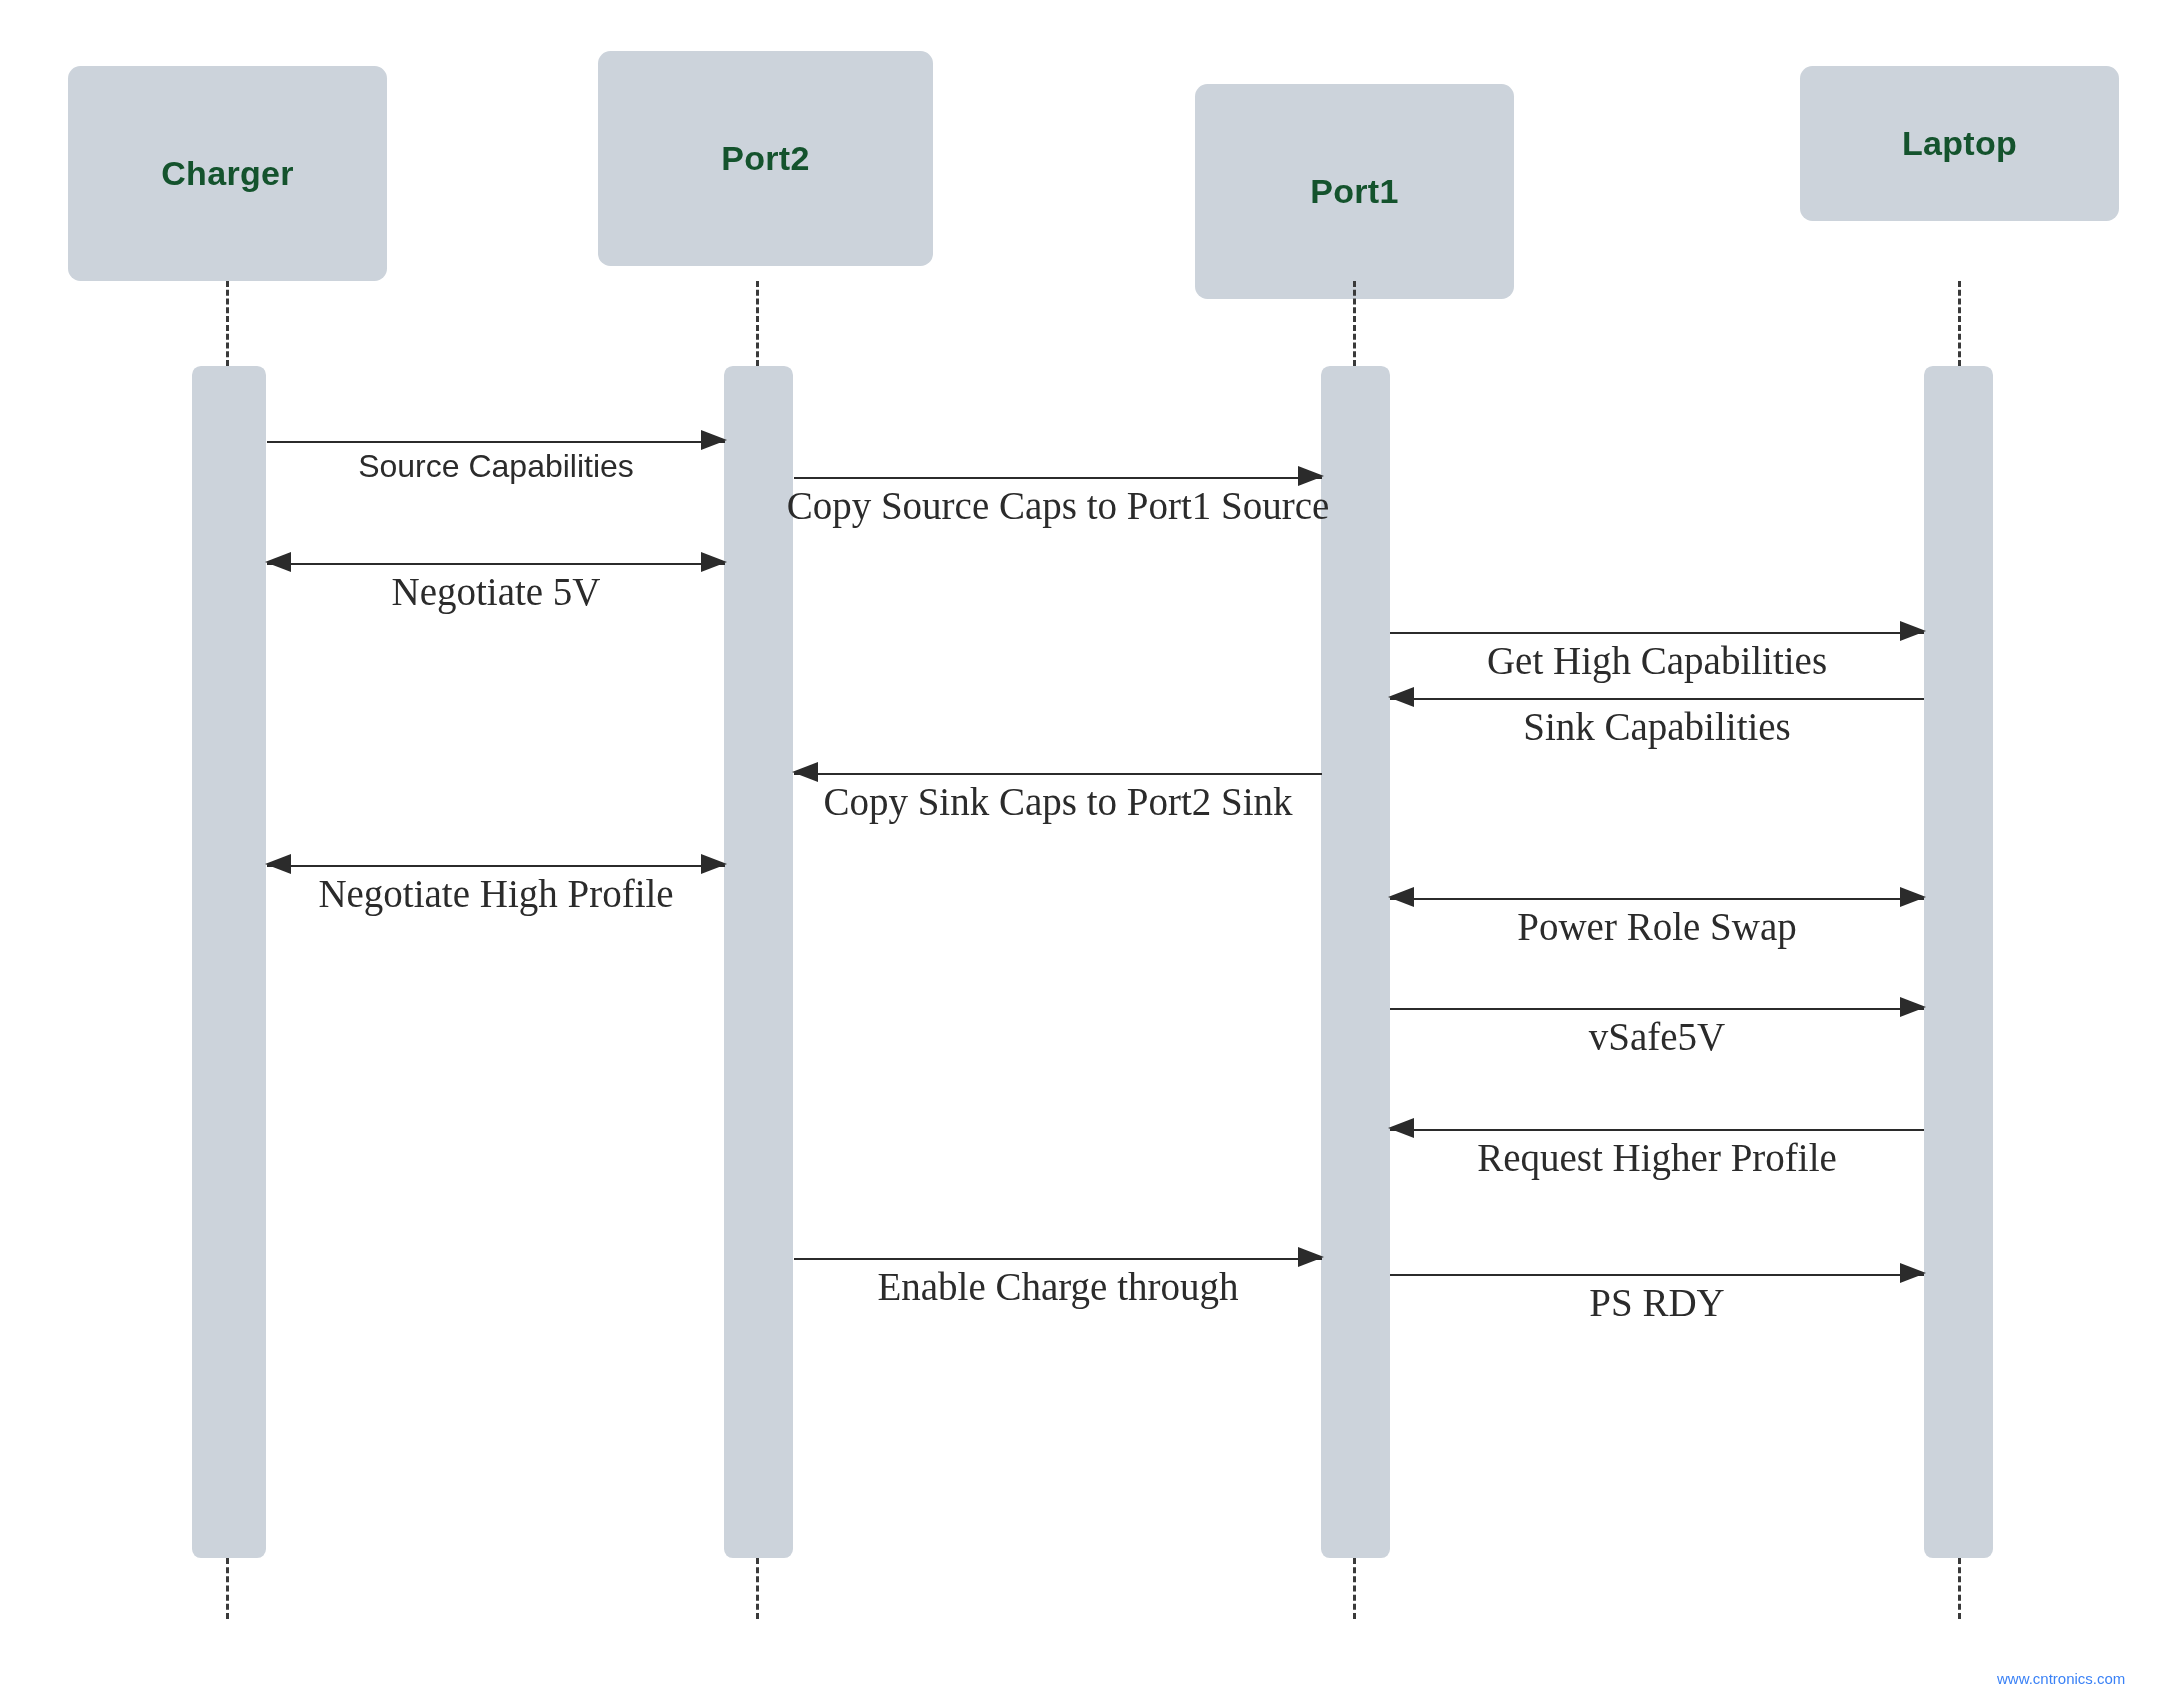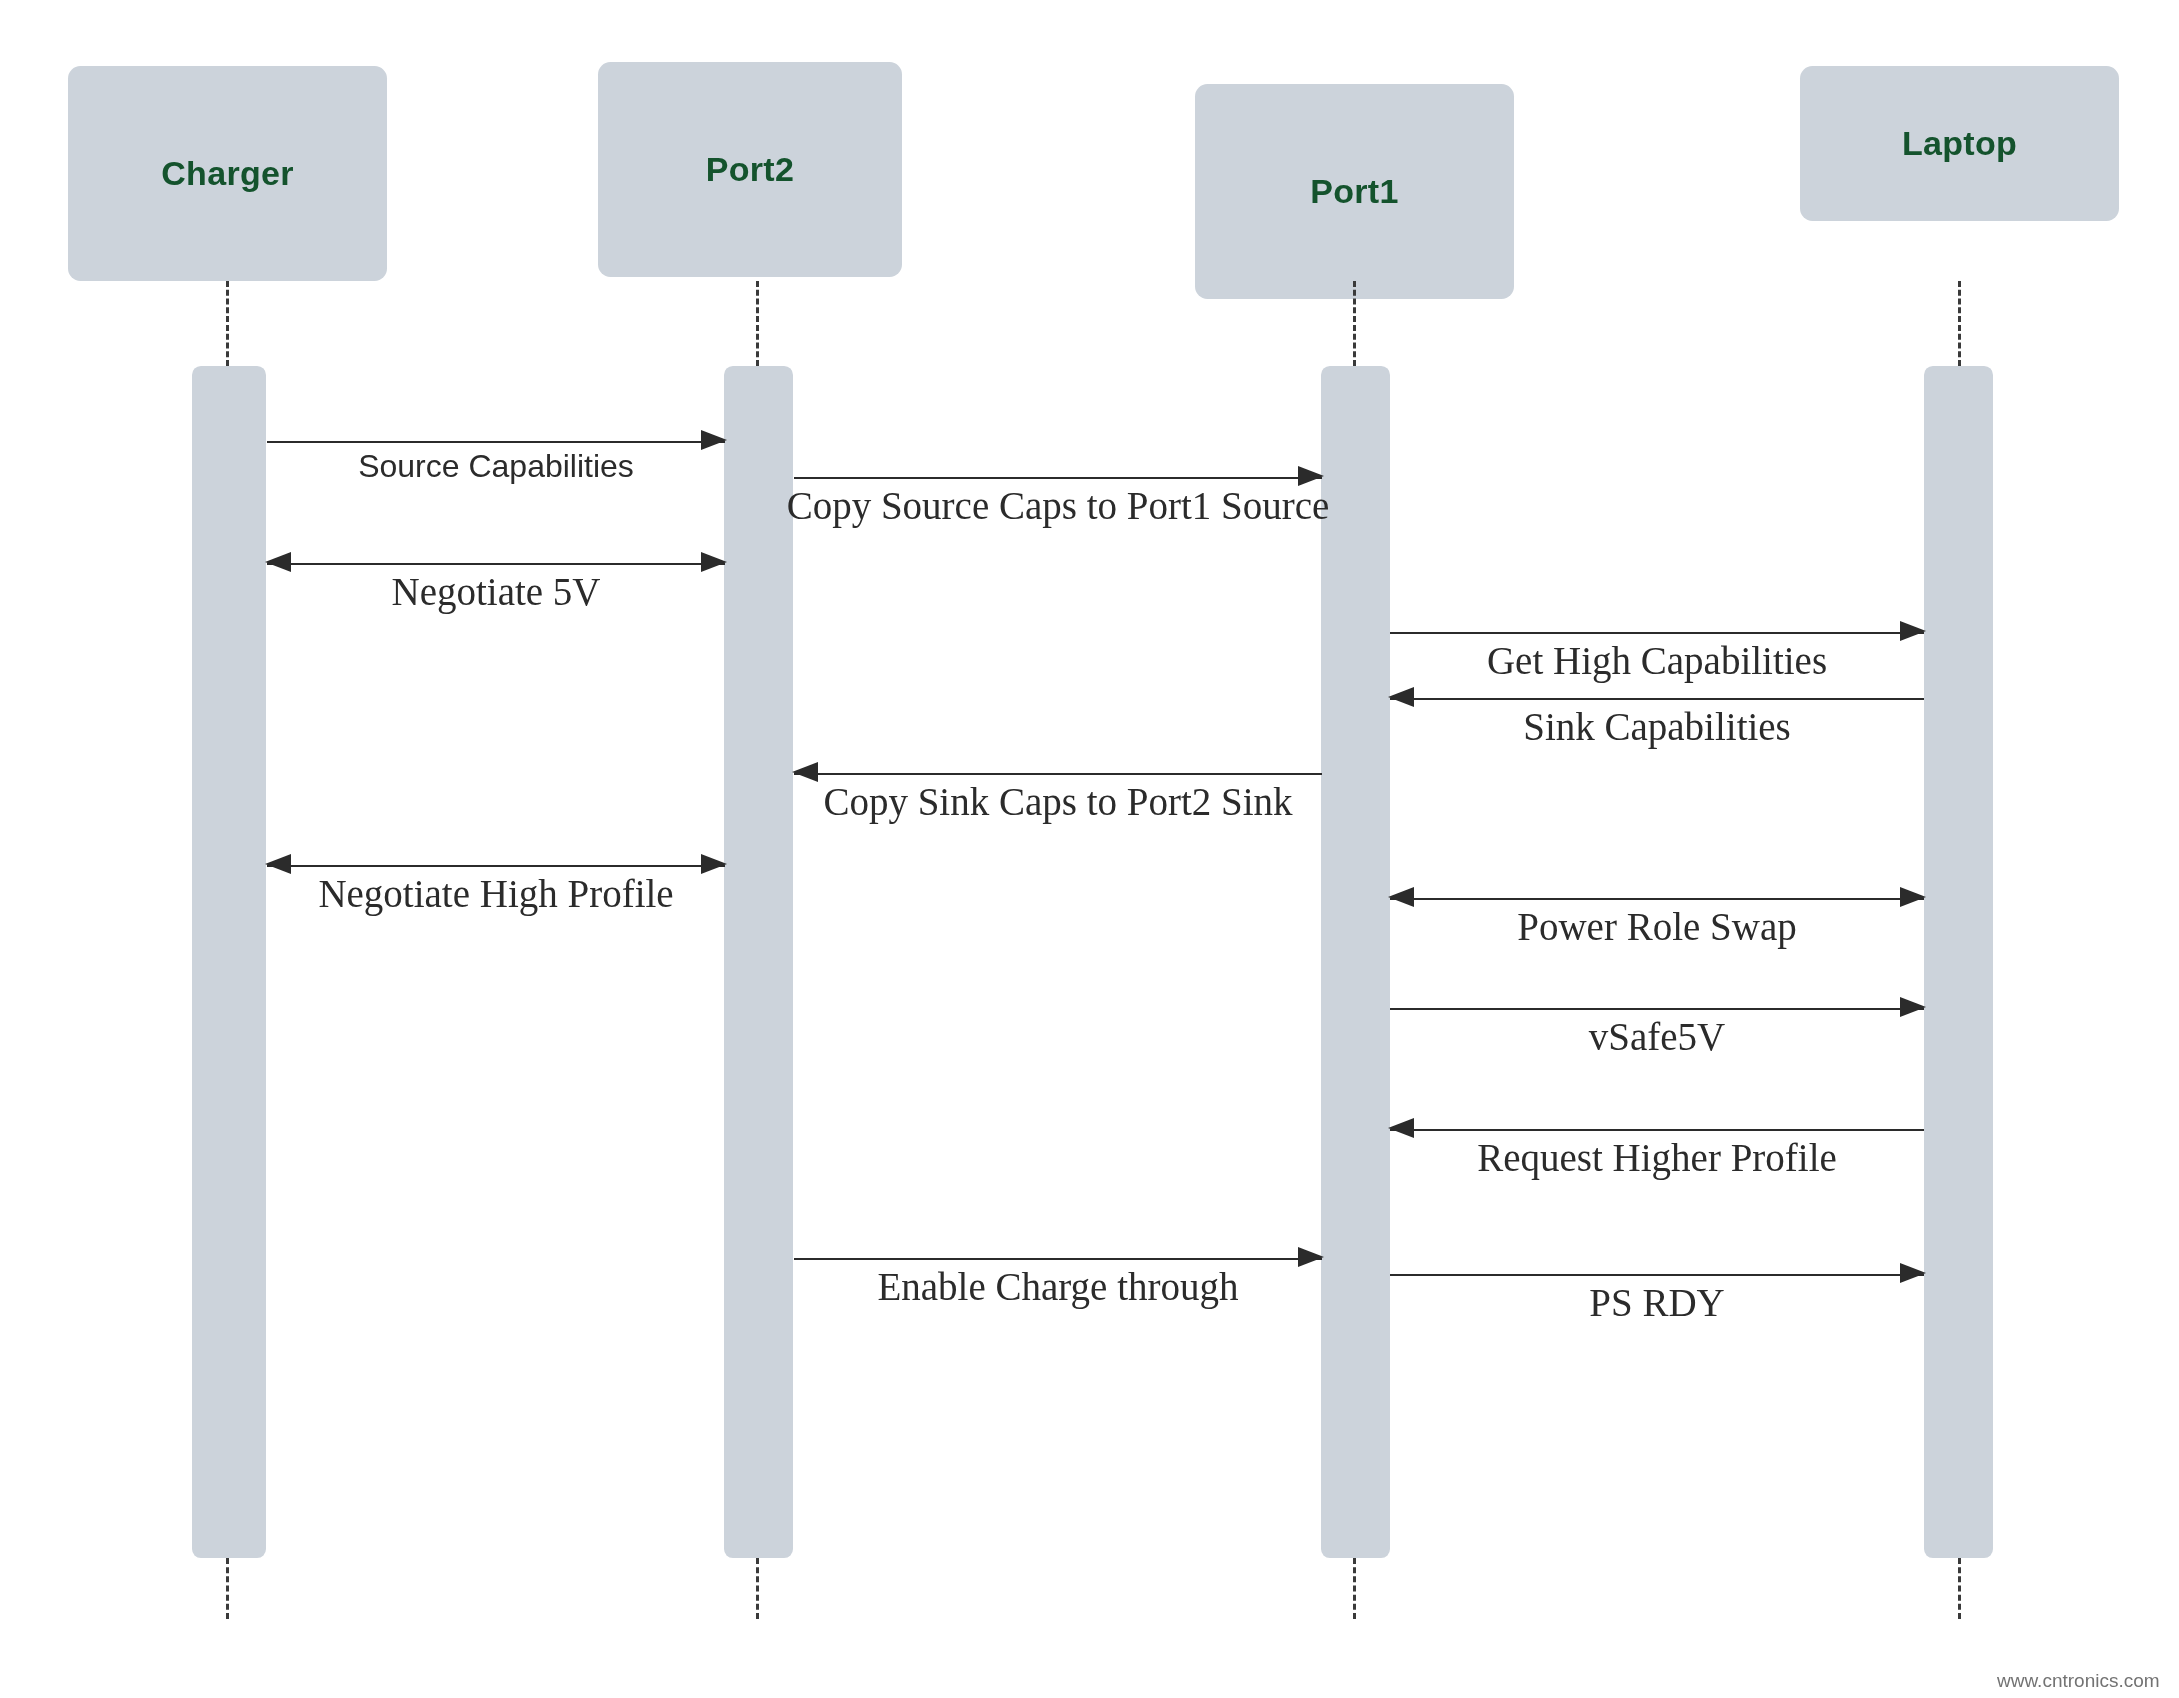--- a/index.html
+++ b/index.html
@@ -95,34 +95,34 @@
   }
   .message .msg-label.overflow {
     width: auto;
     left: 50%;
     transform: translateX(-50%);
   }
   
   .watermark {
     position: absolute;
     font-family: "Liberation Sans", sans-serif;
-    font-size: 19px;
-    color: #737373;
+    font-size: 15px;
+    color: #3b82f6;
     white-space: nowrap;
   }
 </style>
 </head>
 <body>
 
 <div id="diagram">
 
   <div class="participant-box" id="pbox-0" style="left: 68px; top: 66px; width: 319px; height: 215px;">
     <span class="participant-label">Charger</span>
   </div>
-  <div class="participant-box" id="pbox-1" style="left: 598px; top: 62px; width: 304px; height: 215px;">
+  <div class="participant-box" id="pbox-1" style="left: 598px; top: 51px; width: 335px; height: 215px;">
     <span class="participant-label">Port2</span>
   </div>
   <div class="participant-box" id="pbox-2" style="left: 1195px; top: 84px; width: 319px; height: 215px;">
     <span class="participant-label">Port1</span>
   </div>
   <div class="participant-box" id="pbox-3" style="left: 1800px; top: 66px; width: 319px; height: 155px;">
     <span class="participant-label">Laptop</span>
   </div>
 
   <div class="lifeline" id="lltop-0" style="left: 226px; top: 281px; height: 85px;"></div>

